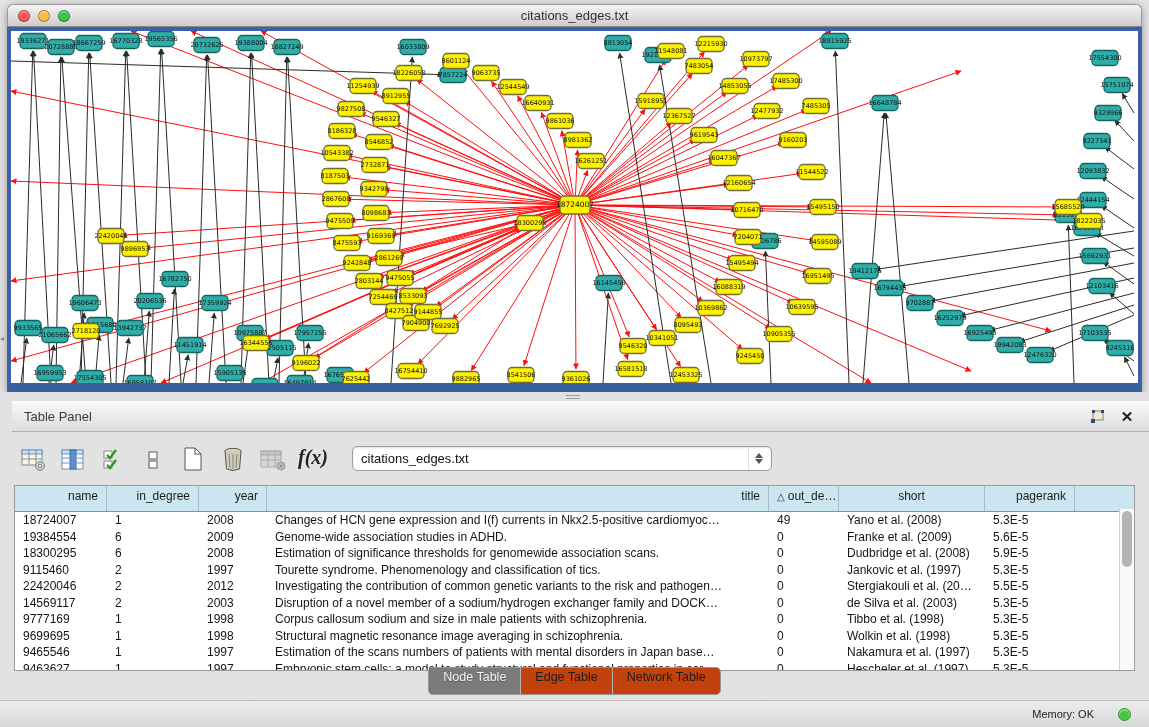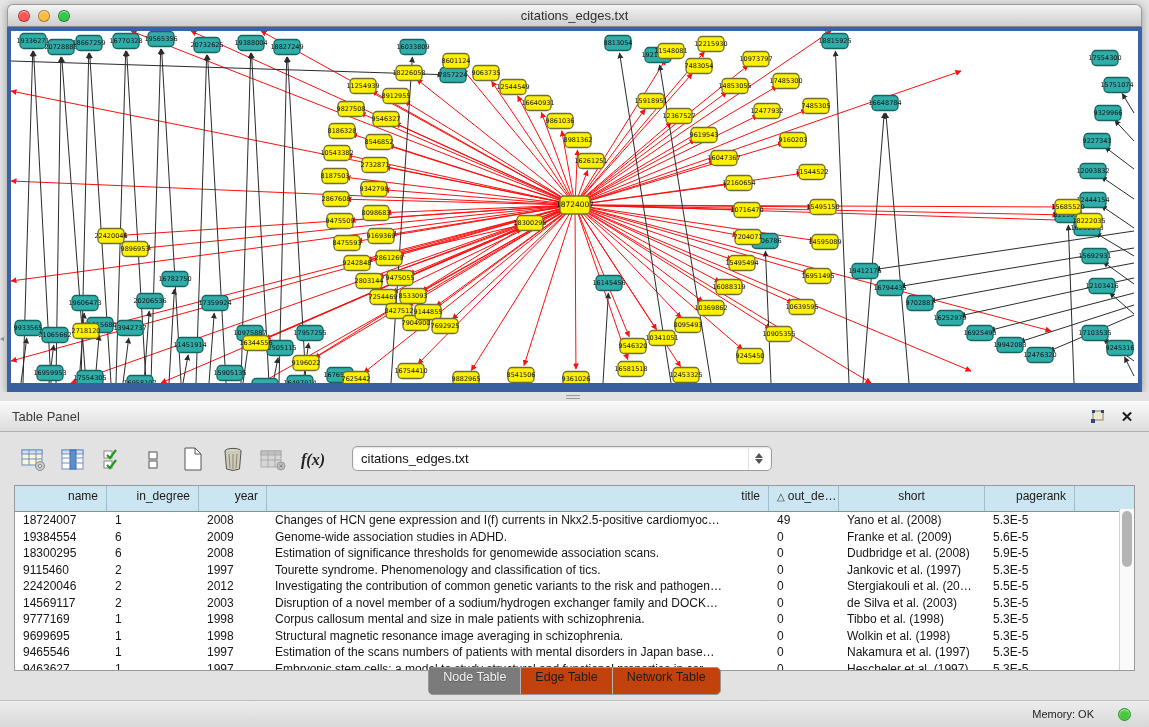--- a/index.html
+++ b/index.html
@@ -27,29 +27,29 @@
   .net-body svg{ display:block; background:#fff; }
   .edge-mark{ position:absolute; left:0px; top:334px; width:5px; height:9px; color:#8a8a8a; font-size:8px; line-height:9px; }
   
   .divider{ position:absolute; left:0; top:392px; width:1149px; height:9px; background:#e2e2e2; }
   .divider .handle{ position:absolute; left:566px; top:3px; width:14px; height:4px;
     border-top:1px solid #9a9a9a; border-bottom:1px solid #9a9a9a; }
   
   .table-panel{ position:absolute; left:0; top:401px; width:1149px; height:299px; background:#e2e2e2; }
   .panel-header{ height:31px; background:linear-gradient(#f8f8f8,#dddddd);
     border-top:1px solid #fdfdfd; border-bottom:1px solid #b2b2b2;
-    display:flex; align-items:center; padding:0 12px; }
+    display:flex; align-items:center; padding:0 12px;margin-left:12px; }
   .panel-header .ptitle{ font-size:13px; color:#3b3b3b; }
   .panel-header .spacer{ flex:1; }
   .ph-icon{ width:20px; height:16px; margin-left:10px; display:flex; align-items:center; justify-content:center; cursor:pointer; }
   .close-x{ font-size:15px; font-weight:bold; color:#1c1c1c; line-height:14px; }
   
   .toolbar{ display:flex; align-items:center; gap:14px; padding:12px 0 10px 20px; height:50px; }
   .tb-icon{ width:26px; height:26px; display:flex; align-items:flex-end; justify-content:center; cursor:pointer; }
-  .fx{ font-family:"Liberation Serif", serif; font-style:italic; font-weight:bold; font-size:16px; color:#222; padding-bottom:2px; }
+  .fx{ font-family:"Liberation Serif", serif; font-style:italic; font-weight:bold; font-size:20px; color:#222; padding-bottom:2px; }
   .combo{ margin-left:12px; width:420px; height:25px; background:#fff;
     border:1px solid #9d9d9d; border-radius:5px; display:flex; align-items:center;
     padding:0 8px; box-shadow:inset 0 1px 2px rgba(0,0,0,.12); }
   .combo .combo-text{ flex:1; font-size:13px; color:#111; }
   .combo .stepper{ display:flex; flex-direction:column; gap:1px; align-items:center; padding-left:6px; border-left:1px solid #e0e0e0; height:100%; justify-content:center; }
   .tri-up{ width:0; height:0; border-left:4px solid transparent; border-right:4px solid transparent; border-bottom:5px solid #555; }
   .tri-dn{ width:0; height:0; border-left:4px solid transparent; border-right:4px solid transparent; border-top:5px solid #555; }
   
   .table-box{ position:absolute; left:14px; top:84px; width:1121px; bottom:29px;
     background:#fff; border:1px solid #9a9a9a; overflow:hidden; }
@@ -939,21 +939,21 @@
           <div class="td c2">2003</div>
           <div class="td c3">Disruption of a novel member of a sodium/hydrogen exchanger family and DOCK…</div>
           <div class="td c4">0</div>
           <div class="td c5">de Silva et al. (2003)</div>
           <div class="td c6">5.3E-5</div>
         </div>
         <div class="tr">
           <div class="td c0">9777169</div>
           <div class="td c1">1</div>
           <div class="td c2">1998</div>
-          <div class="td c3">Corpus callosum mental and size in male patients with schizophrenia.</div>
+          <div class="td c3">Corpus callosum sodium and size in male patients with schizophrenia.</div>
           <div class="td c4">0</div>
           <div class="td c5">Tibbo et al. (1998)</div>
           <div class="td c6">5.3E-5</div>
         </div>
         <div class="tr">
           <div class="td c0">9699695</div>
           <div class="td c1">1</div>
           <div class="td c2">1998</div>
           <div class="td c3">Structural magnetic resonance image averaging in schizophrenia.</div>
           <div class="td c4">0</div>

